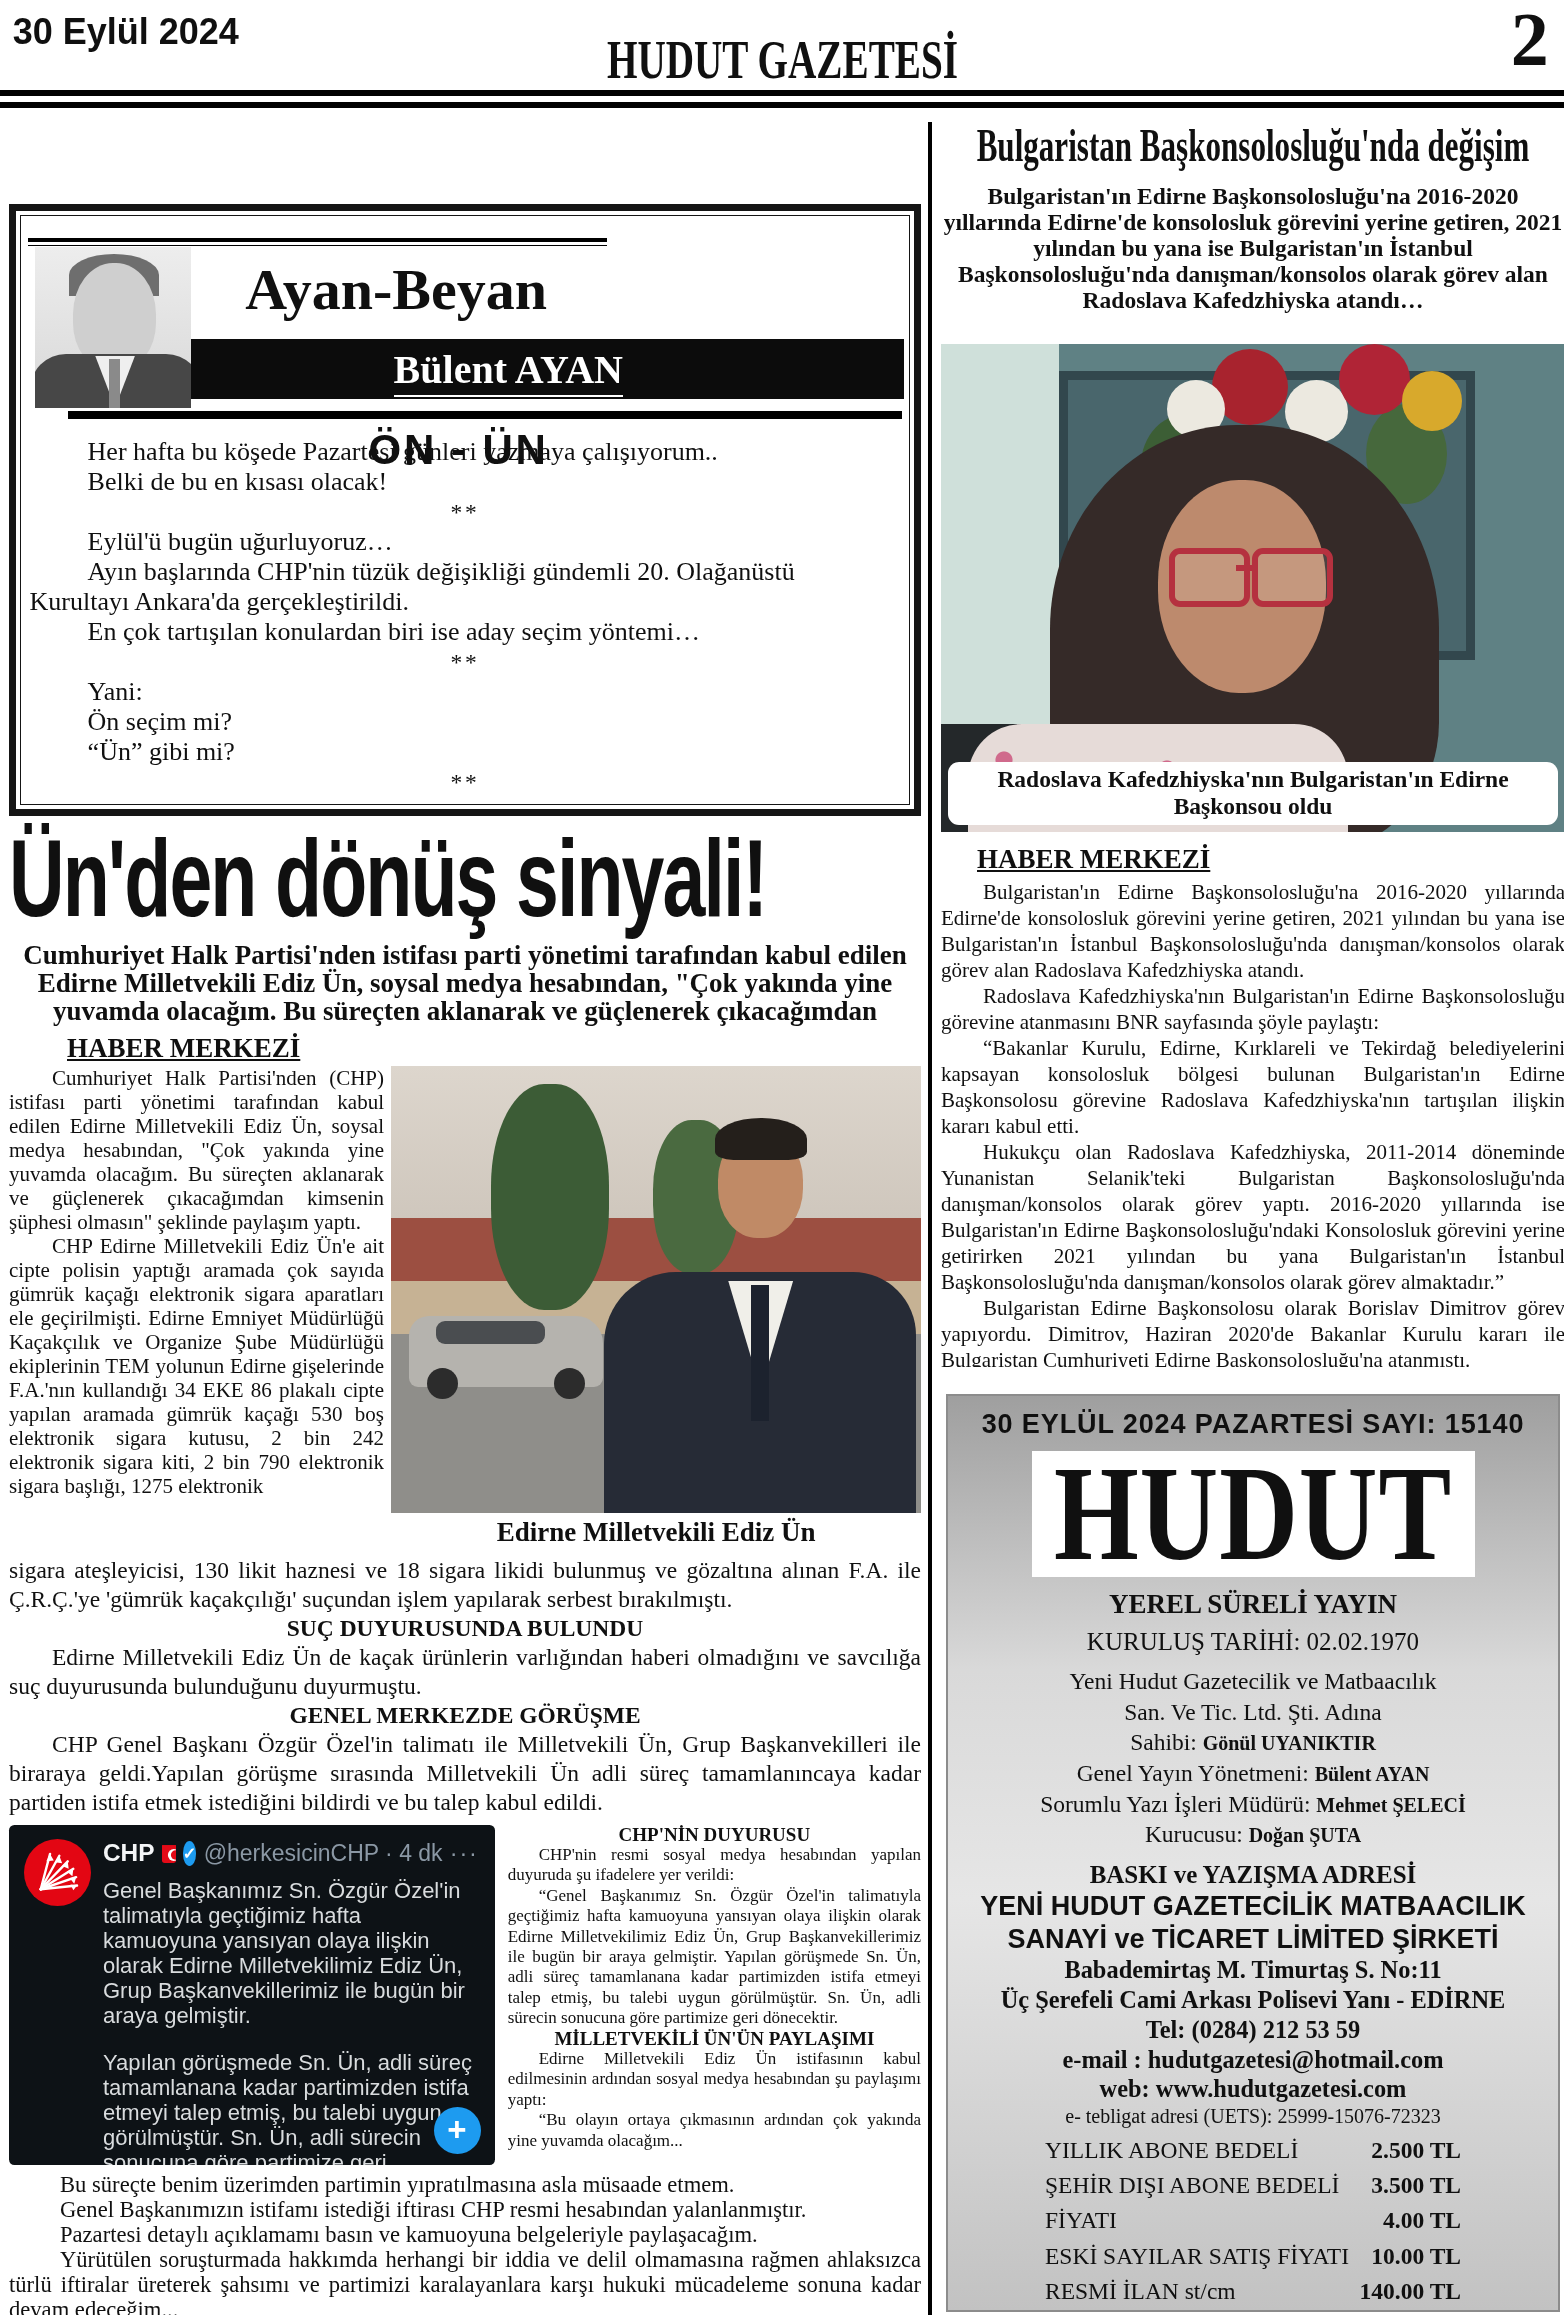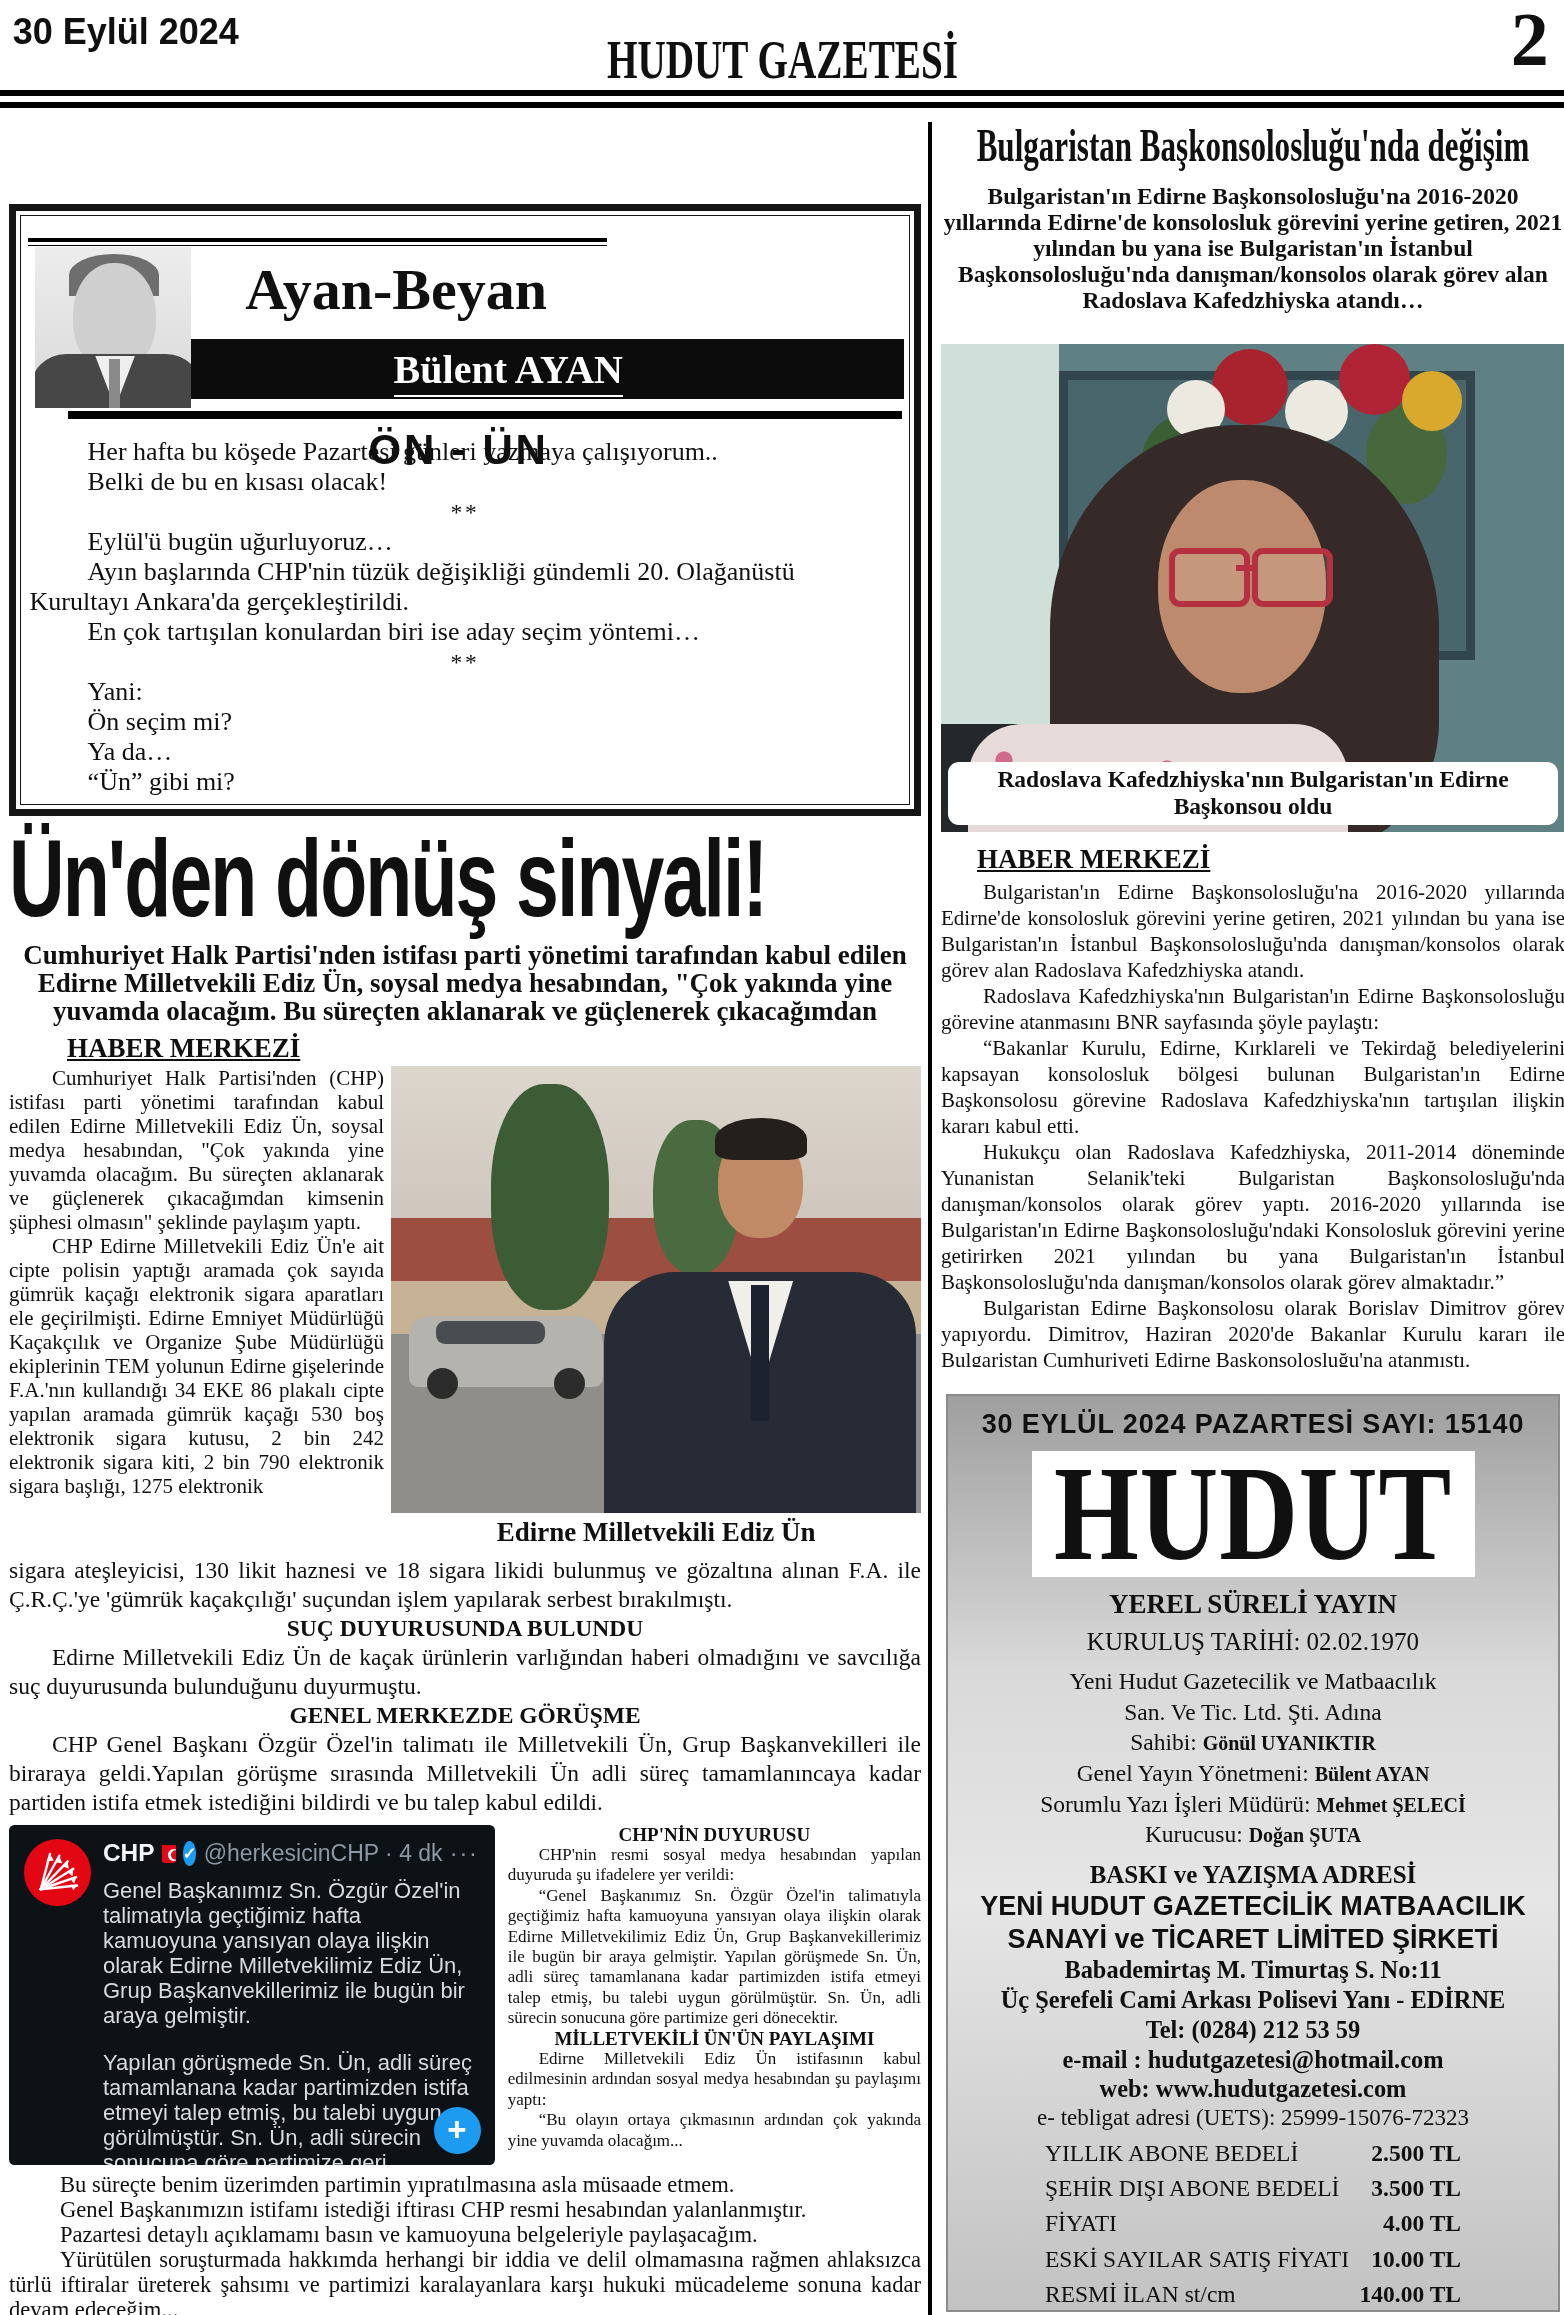--- a/index.html
+++ b/index.html
@@ -94,21 +94,21 @@
   .imp-logo{background:#fff;width:443px;height:172px;margin-top:11px;display:flex;align-items:center;justify-content:center;}
   .imp-logo span{font:bold 109px "Liberation Serif",serif;transform:scaleY(1.25);letter-spacing:0.9px;}
   .imp-type{font:bold 27px "Liberation Serif",serif;margin-top:12.7px;}
   .imp-found{font-size:25px;margin-top:7.2px;}
   .imp-line{font-size:23.5px;margin-top:3.6px;}
   .imp-line b{font-size:20px;}
   .imp-gap{margin-top:12.7px;}
   .imp-baski{font:bold 25px "Liberation Serif",serif;margin-top:12.7px;}
   .imp-comp{font:bold 27px "Liberation Sans",sans-serif;margin-top:1.8px;}
   .imp-addr{font:bold 24.4px "Liberation Serif",serif;margin-top:1.8px;}
-  .imp-uets{font-size:23px;margin-top:1.8px;}
+  .imp-uets{font-size:20px;margin-top:1.8px;}
   .imp-prices{margin-top:9px;width:416px;}
   .imp-price{display:flex;justify-content:space-between;font-size:23.5px;margin-bottom:8.1px;}
   .imp-price .v{font-weight:bold;}
   
   .abs{position:absolute;}
   
   .bp-head{left:38px;top:16.3px;width:83px;height:107px;border-radius:48% 48% 44% 44%;background:#cfcfcf;}
   .bp-hair{left:34px;top:7.2px;width:90px;height:42px;border-radius:50% 50% 0 0;background:#6e6e6e;}
   .bp-suit{left:-5.4px;top:107px;width:172px;height:63px;border-radius:36px 36px 0 0;background:#474747;}
   .bp-shirt{left:60px;top:109px;width:40px;height:52px;background:#efefef;clip-path:polygon(0 0,100% 0,50% 100%);}
@@ -187,21 +187,20 @@
         <div class="ayan-text">
           <div class="ln">Her hafta bu köşede Pazartesi günleri yazmaya çalışıyorum..</div>
           <div class="ln">Belki de bu en kısası olacak!</div>
           <div class="star">**</div>
           <div class="ln">Eylül'ü bugün uğurluyoruz…</div>
           <div class="ln">Ayın başlarında CHP'nin tüzük değişikliği gündemli 20. Olağanüstü Kurultayı Ankara'da gerçekleştirildi.</div>
           <div class="ln">En çok tartışılan konulardan biri ise aday seçim yöntemi…</div>
           <div class="star">**</div>
           <div class="ln">Yani:</div>
           <div class="ln">Ön seçim mi?</div>
-          <div class="ln">Ya da…</div>
           <div class="ln">“Ün” gibi mi?</div>
           <div class="star">**</div>
 
         </div>
       </div>
     </div>
 
     <div class="big-headline">
       <span>Ün'den dönüş sinyali!</span>
     </div>

